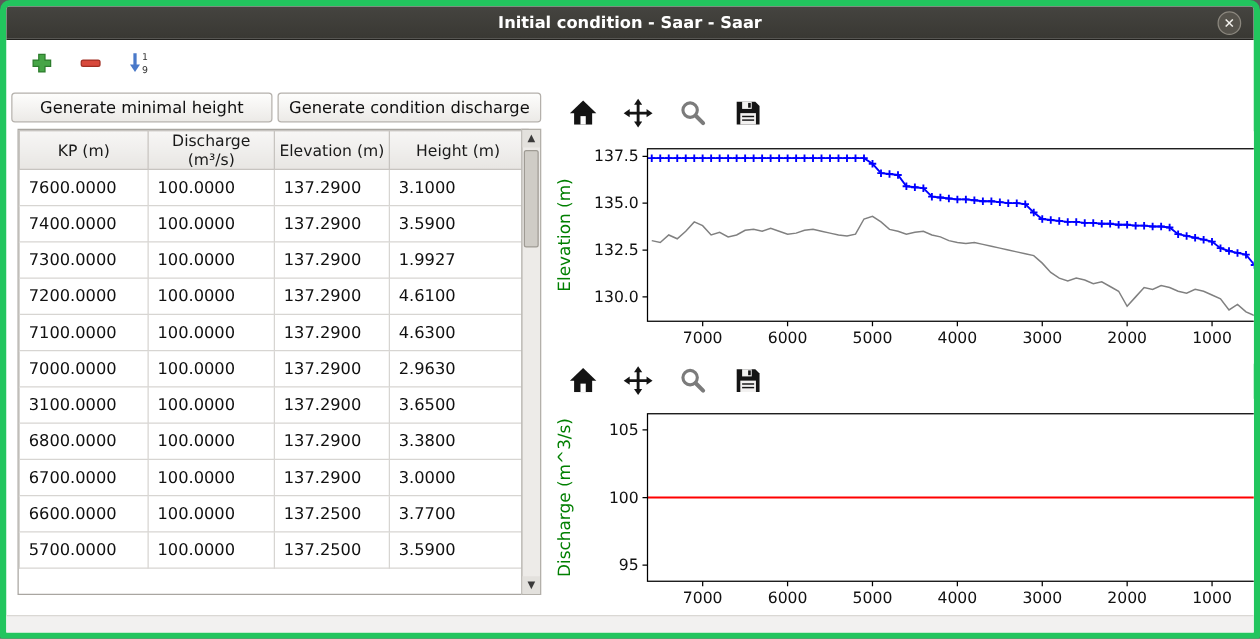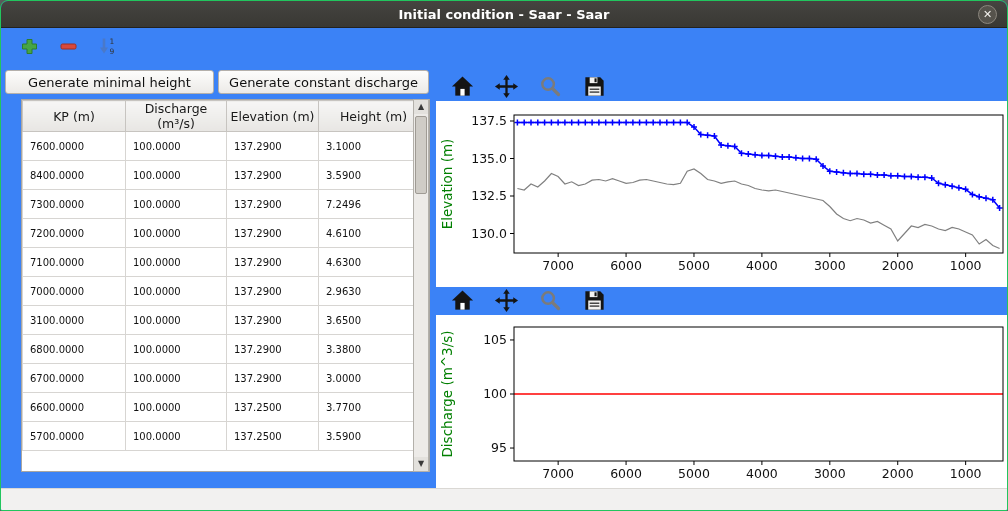--- a/index.html
+++ b/index.html
@@ -1,29 +1,29 @@
 <!DOCTYPE html>
 <html><head>
 <meta charset="utf-8">
 <style>
   *{box-sizing:border-box;margin:0;padding:0}
   body{background:#5a5a5a;font-family:"DejaVu Sans","Liberation Sans",sans-serif}
-  #window{position:relative;width:1008px;height:511px;background:#3b82f6;border:1px solid #22c55e;border-radius:8px 8px 2px 2px;overflow:hidden}
+  #window{position:relative;width:1008px;height:511px;background:#ffffff;border:5px solid #22c55e;border-radius:8px 8px 2px 2px;overflow:hidden}
   .titlebar{position:absolute;left:0;top:0;width:100%;height:27px;background:linear-gradient(#454440,#393833);border-bottom:1px solid #23221f;display:flex;align-items:center;justify-content:center}
   .title{color:#ffffff;font-size:13px;font-weight:bold}
   .close-btn{position:absolute;right:10px;top:4px;width:19px;height:19px;border-radius:50%;background:#56534c;border:1px solid #8b877e;color:#f4f2ee;font-size:11px;line-height:17px;text-align:center;cursor:pointer}
   .main-toolbar{position:absolute;left:0;top:28px;width:100%;height:34px;display:flex;align-items:center;gap:15px;padding-left:16px}
   .tb-btn{display:inline-flex;align-items:center;justify-content:center;width:24px;height:24px;cursor:pointer}
   .push-btn{position:absolute;height:24px;background:linear-gradient(#fdfdfc,#eceae7);border:1px solid #b4b0ab;border-radius:3px;font-size:13px;color:#101010;display:flex;align-items:center;justify-content:center;cursor:pointer}
   #btn-min-height{left:4px;top:69px;width:209px}
   #btn-const-discharge{left:217px;top:69px;width:211px}
-  .table-wrap{position:absolute;left:20px;top:98px;width:409px;height:373px;border:1px solid #a9a6a1;background:#fff;overflow:hidden}
+  .table-wrap{position:absolute;left:9px;top:98px;width:409px;height:373px;border:1px solid #a9a6a1;background:#fff;overflow:hidden}
   table{border-collapse:collapse;width:100%;table-layout:fixed}
   th{height:23px;background:linear-gradient(#f7f6f5,#e8e6e3);border:1px solid #c7c4c0;font-size:12.5px;font-weight:normal;color:#1a1a1a}
-  td{height:29px;border:1px solid #d7d5d2;font-size:10px;color:#111;padding-left:7px;background:#fff;overflow:hidden;white-space:nowrap}
+  td{height:29px;border:1px solid #d7d5d2;font-size:13px;color:#111;padding-left:7px;background:#fff;overflow:hidden;white-space:nowrap}
   .vscroll{position:absolute;left:412px;top:98px;width:16px;height:373px;background:#edebe8;border:1px solid #b3b0aa}
   .scroll-arrow{position:absolute;left:0;width:14px;height:14px;font-size:8px;color:#3a3a3a;text-align:center;line-height:14px;background:#e3e1dd;cursor:pointer}
   #scroll-up{top:0}
   #scroll-down{bottom:0}
   .scroll-thumb{position:absolute;left:1px;top:16px;width:12px;height:78px;background:#cfccc6;border:1px solid #9f9b94;border-radius:2px;cursor:pointer}
   .nav-toolbar{position:absolute;display:flex;gap:16px;align-items:center}
   #nav1{left:447px;top:72px}
   #nav2{left:447px;top:286px}
   .nav-btn{display:inline-flex;align-items:center;justify-content:center;width:28px;height:26px;cursor:pointer}
   .figure{position:absolute;background:#ffffff}
@@ -59,21 +59,21 @@
       <svg width="20" height="20" viewBox="0 0 20 20">
         <path d="M7 2.5v10" stroke="#4a79c9" stroke-width="2.6"></path>
         <path d="M3 11.5l4 6 4-6z" fill="#4a79c9"></path>
         <text x="12.5" y="8" font-size="7.5" fill="#333">1</text>
         <text x="12.5" y="18" font-size="7.5" fill="#333">9</text>
       </svg>
     </span>
   </div>
 
   <div class="push-btn" id="btn-min-height">Generate minimal height</div>
-  <div class="push-btn" id="btn-const-discharge">Generate constant discharge</div>
+  <div class="push-btn" id="btn-const-discharge">Generate condition discharge</div>
 
   <div class="table-wrap">
     <table>
       <colgroup>
           <col style="width:103px">
           <col style="width:101px">
           <col style="width:92px">
           <col>
         </colgroup>
       <thead>
@@ -85,30 +85,30 @@
         </tr>
       </thead>
       <tbody>
           <tr>
             <td>7600.0000</td>
             <td>100.0000</td>
             <td>137.2900</td>
             <td>3.1000</td>
           </tr>
           <tr>
-            <td>8400.0000</td>
+            <td>7400.0000</td>
             <td>100.0000</td>
             <td>137.2900</td>
             <td>3.5900</td>
           </tr>
           <tr>
             <td>7300.0000</td>
             <td>100.0000</td>
             <td>137.2900</td>
-            <td>7.2496</td>
+            <td>1.9927</td>
           </tr>
           <tr>
             <td>7200.0000</td>
             <td>100.0000</td>
             <td>137.2900</td>
             <td>4.6100</td>
           </tr>
           <tr>
             <td>7100.0000</td>
             <td>100.0000</td>

